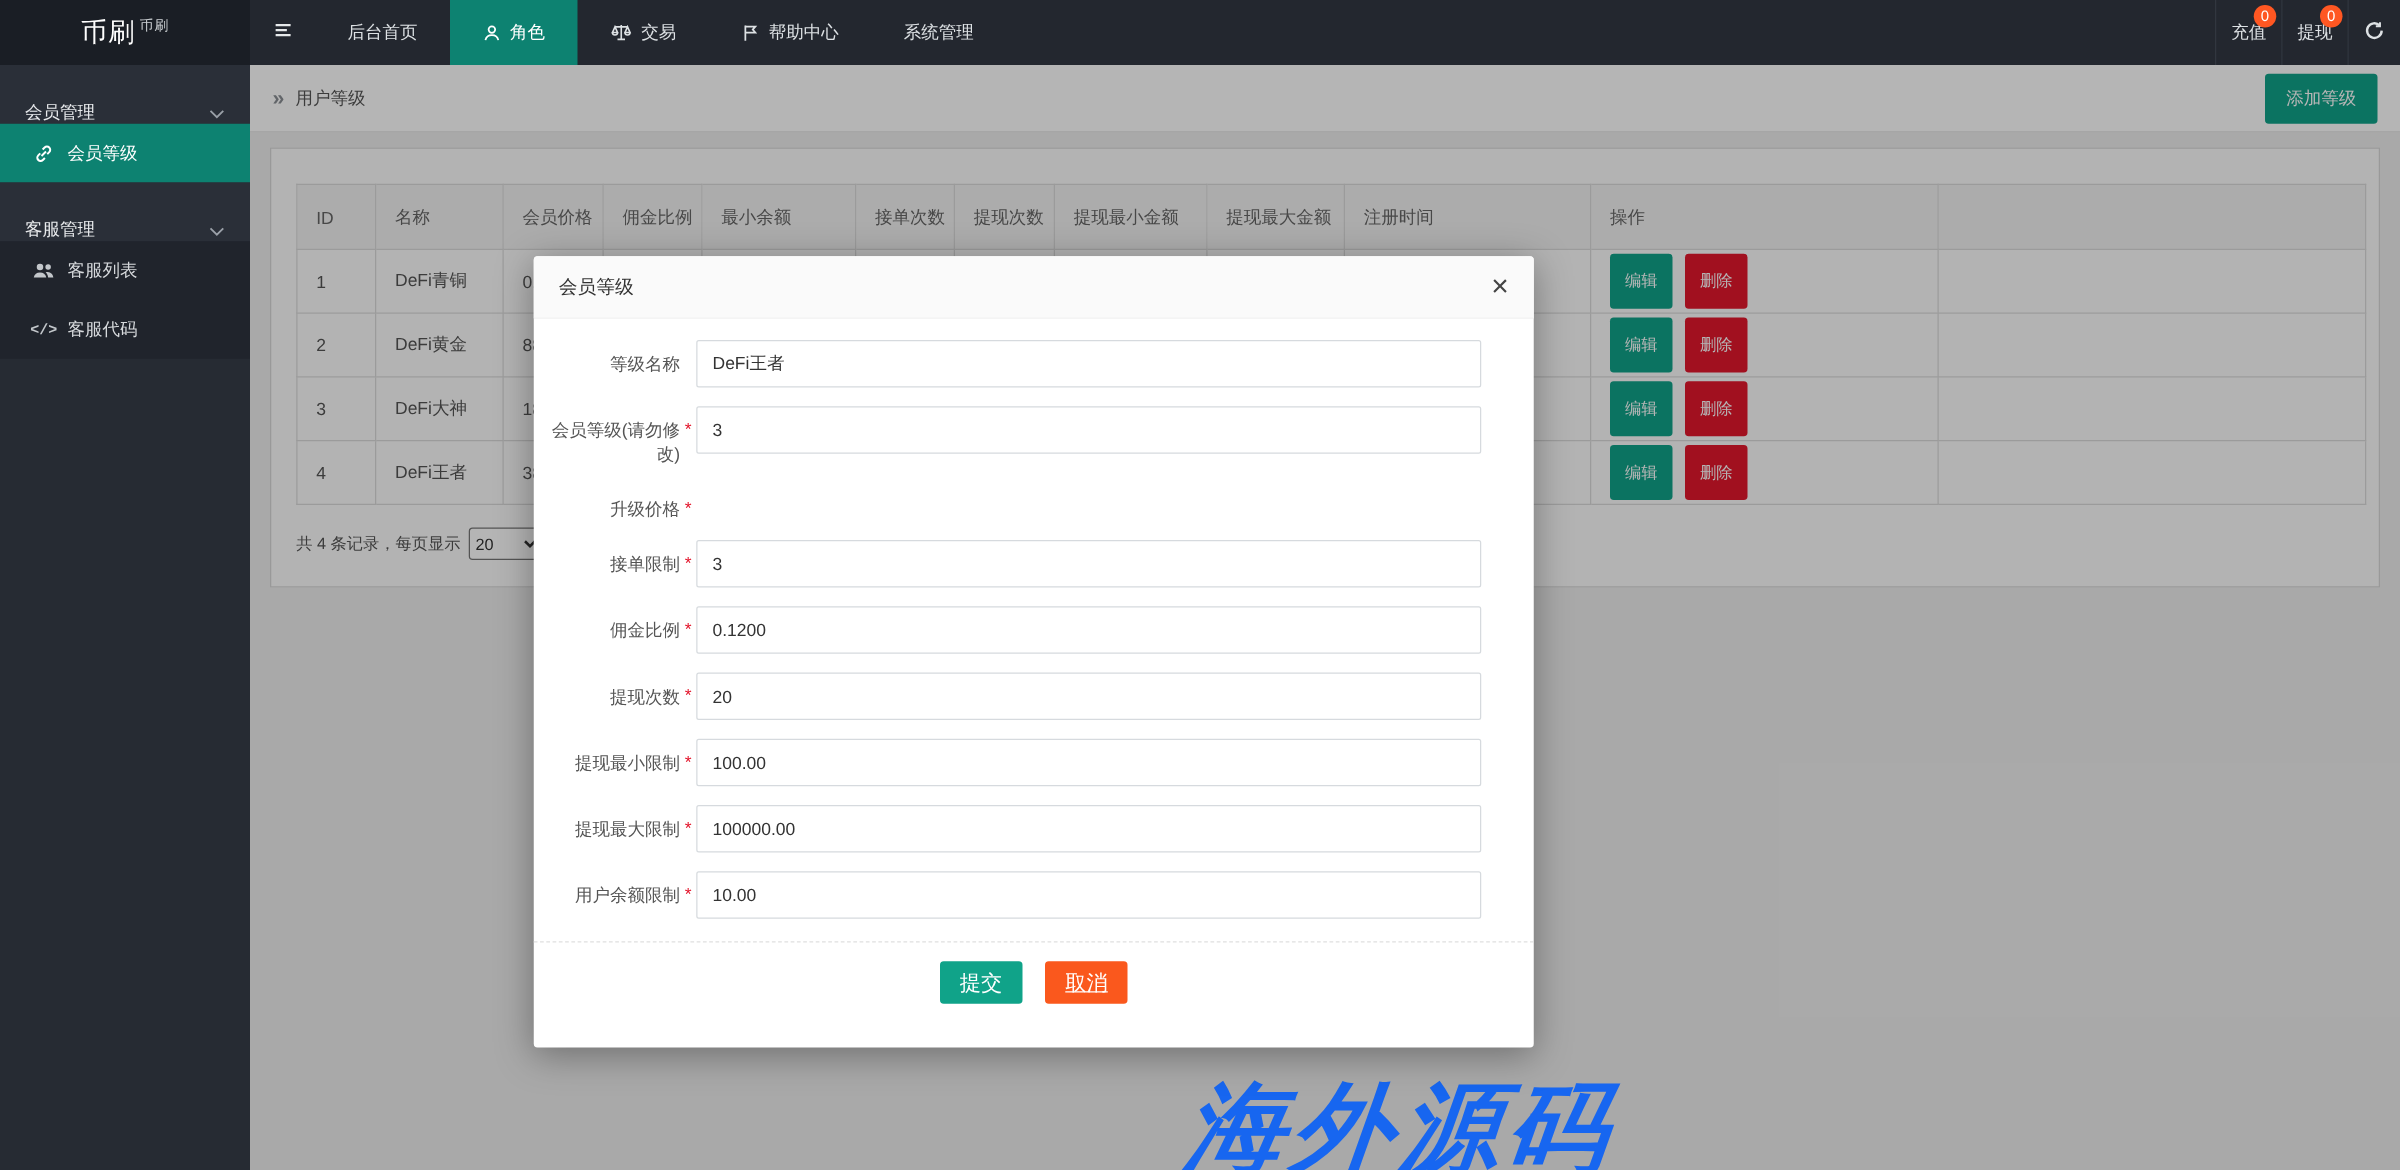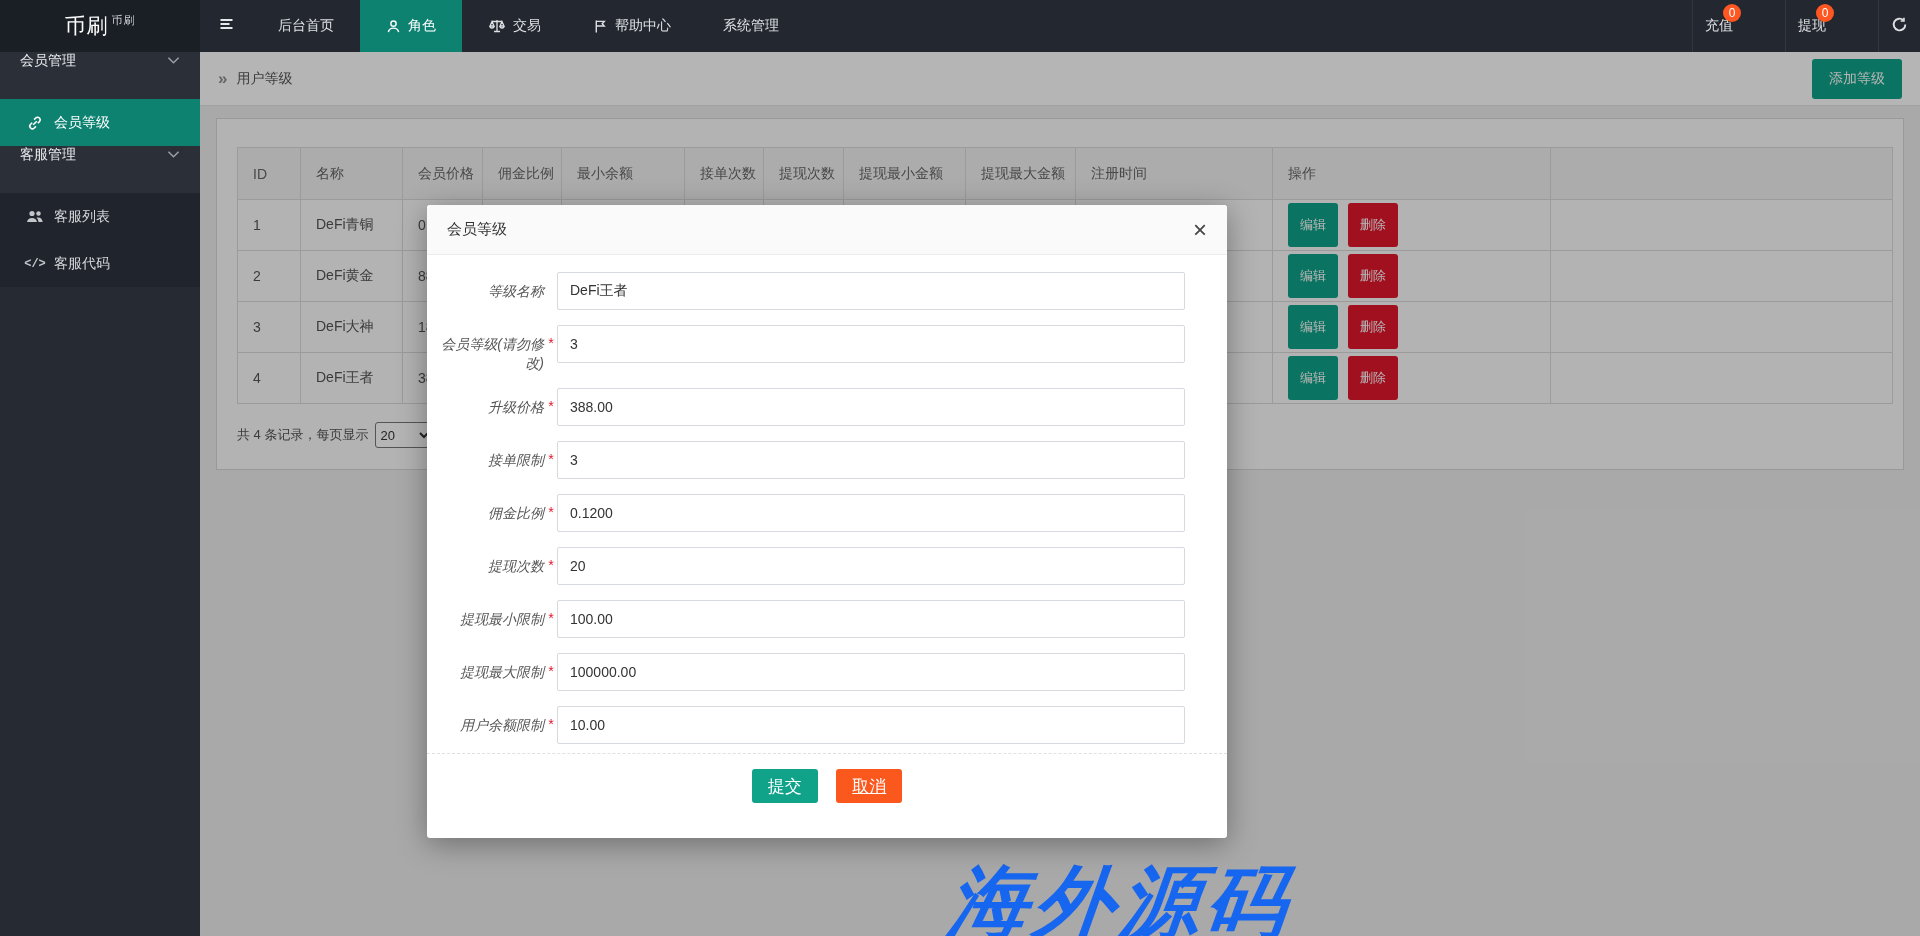--- a/index.html
+++ b/index.html
@@ -12,26 +12,26 @@
   
   .navbar{position:absolute;left:0;top:0;width:1920px;height:52px;background:#23272f;display:flex;align-items:stretch;z-index:5;}
   .logo{width:200px;height:52px;background:#1a1e25;color:#fff;display:flex;align-items:center;justify-content:center;font-size:21px;letter-spacing:1px;}
   .logo sup{font-size:11px;color:#cfd3d6;margin-left:3px;transform:translateY(-6px);}
   .nav-burger{width:52px;display:flex;align-items:center;justify-content:center;color:#e6e9eb;cursor:pointer;}
   .nav-items{display:flex;align-items:stretch;}
   .nav-item{display:flex;align-items:center;gap:7px;padding:0 26px;color:#dde1e4;font-size:14px;cursor:pointer;}
   .nav-item.active{background:var(--accent-dark);color:#fff;}
   .nav-item .ic{display:flex;align-items:center;}
   .nav-right{margin-left:auto;display:flex;align-items:stretch;}
-  .nav-chip{position:relative;display:flex;align-items:center;padding:0 12px;color:#dde1e4;font-size:14px;border-left:1px solid #31363f;cursor:pointer;margin-left:40px;}
+  .nav-chip{position:relative;display:flex;align-items:center;padding:0 12px;color:#dde1e4;font-size:14px;border-left:1px solid #31363f;cursor:pointer;}
   .badge{position:absolute;top:4px;right:4px;min-width:18px;height:18px;border-radius:9px;background:var(--badge);color:#fff;font-size:12px;display:flex;align-items:center;justify-content:center;padding:0 4px;}
   .nav-user{display:flex;align-items:center;gap:8px;padding:0 26px;color:#dde1e4;font-size:14px;border-left:1px solid #31363f;cursor:pointer;}
   
   .sidebar{position:absolute;left:0;top:52px;width:200px;bottom:0;background:#262b33;z-index:5;}
-  .side-group-header{height:47px;display:flex;align-items:flex-start;justify-content:space-between;padding:0 20px;background:#2a2f38;color:#e9ebed;font-size:14px;cursor:pointer;}
+  .side-group-header{height:47px;display:flex;align-items:flex-end;justify-content:space-between;padding:0 20px;background:#2a2f38;color:#e9ebed;font-size:14px;cursor:pointer;}
   .side-group-header .ic{color:#9aa0a8;}
   .side-item{height:47px;display:flex;align-items:center;gap:10px;padding:0 20px 0 26px;background:#20242c;color:#d6d9dc;font-size:14px;cursor:pointer;}
   .side-item .ic{color:#c3c7cb;display:flex;align-items:center;width:18px;justify-content:center;}
   .side-item.active{background:var(--accent-dark);color:#fff;}
   .side-item.active .ic{color:#fff;}
   .code-glyph{font-family:"Liberation Mono","DejaVu Sans Mono",monospace;font-size:12px;font-weight:bold;}
   
   .content{position:absolute;left:200px;top:52px;right:0;bottom:0;background:#efefef;overflow:hidden;}
   .crumb-bar{height:54px;background:#ffffff;border-bottom:1px solid #e3e3e3;display:flex;align-items:center;padding:0 18px;}
   .crumb-icon{color:#8a8f94;font-size:17px;font-weight:bold;}
@@ -49,21 +49,21 @@
   .pager select{height:26px;width:58px;border:1px solid #777;border-radius:3px;font-size:13px;background:#fff;color:#333;}
   
   .overlay{position:absolute;left:0;top:0;right:0;bottom:0;background:rgba(0,0,0,.29);z-index:10;}
   
   .modal{position:absolute;left:427px;top:205px;width:800px;height:633px;background:#fff;border-radius:3px;box-shadow:0 6px 30px rgba(0,0,0,.35);z-index:30;display:flex;flex-direction:column;}
   .modal-header{height:50px;flex:0 0 50px;display:flex;align-items:center;padding:0 20px;background:#fafafa;border-bottom:1px solid #ececec;border-radius:3px 3px 0 0;}
   .modal-title{font-size:15px;color:#333;}
   .modal-close{margin-left:auto;font-size:24px;color:#444;line-height:1;cursor:pointer;font-weight:300;}
   .modal-body{flex:1;padding:17px 42px 0 12px;overflow:hidden;}
   .field{display:flex;margin-bottom:15px;}
-  .flabel{width:118px;flex:0 0 118px;display:flex;padding-top:10px;font-style:italic;}
+  .flabel{width:118px;flex:0 0 118px;display:flex;padding-top:10px;}
   .ltext{flex:1;text-align:right;font-size:14px;color:#555;line-height:19px;}
   .req{width:13px;flex:0 0 13px;text-align:center;color:#e3172d;font-size:14px;line-height:17px;}
   .finput{flex:1;height:38px;border:1px solid #d6dade;border-radius:2px;padding:0 12px;font-size:14px;color:#333;outline:none;background:#fff;}
   .modal-footer{flex:0 0 85px;border-top:1px dashed #e0e0e0;text-align:center;padding-top:15px;}
   .m-btn{display:inline-block;height:34px;padding:0 16px;border:none;border-radius:3px;color:#fff;font-size:17px;cursor:pointer;}
   .m-btn.submit{background:var(--green);margin-right:14px;}
   .m-btn.cancel{background:var(--cancel);text-decoration:underline;}
   
   .watermark{position:absolute;left:948px;top:850px;z-index:20;color:var(--blue);
     font-family:"DejaVu Serif","Liberation Serif",serif;font-style:italic;font-weight:bold;
@@ -308,21 +308,20 @@
           <span class="ltext">会员等级(请勿修改)</span>
           <span class="req">*</span>
         </div>
         <input class="finput" type="text" value="3" style="">
       </div>
       <div class="field">
         <div class="flabel">
           <span class="ltext">升级价格</span>
           <span class="req">*</span>
         </div>
-        <input class="finput" type="text" value="388.00" style="">
       </div>
       <div class="field">
         <div class="flabel">
           <span class="ltext">接单限制</span>
           <span class="req">*</span>
         </div>
         <input class="finput" type="text" value="3" style="">
       </div>
       <div class="field">
         <div class="flabel">

